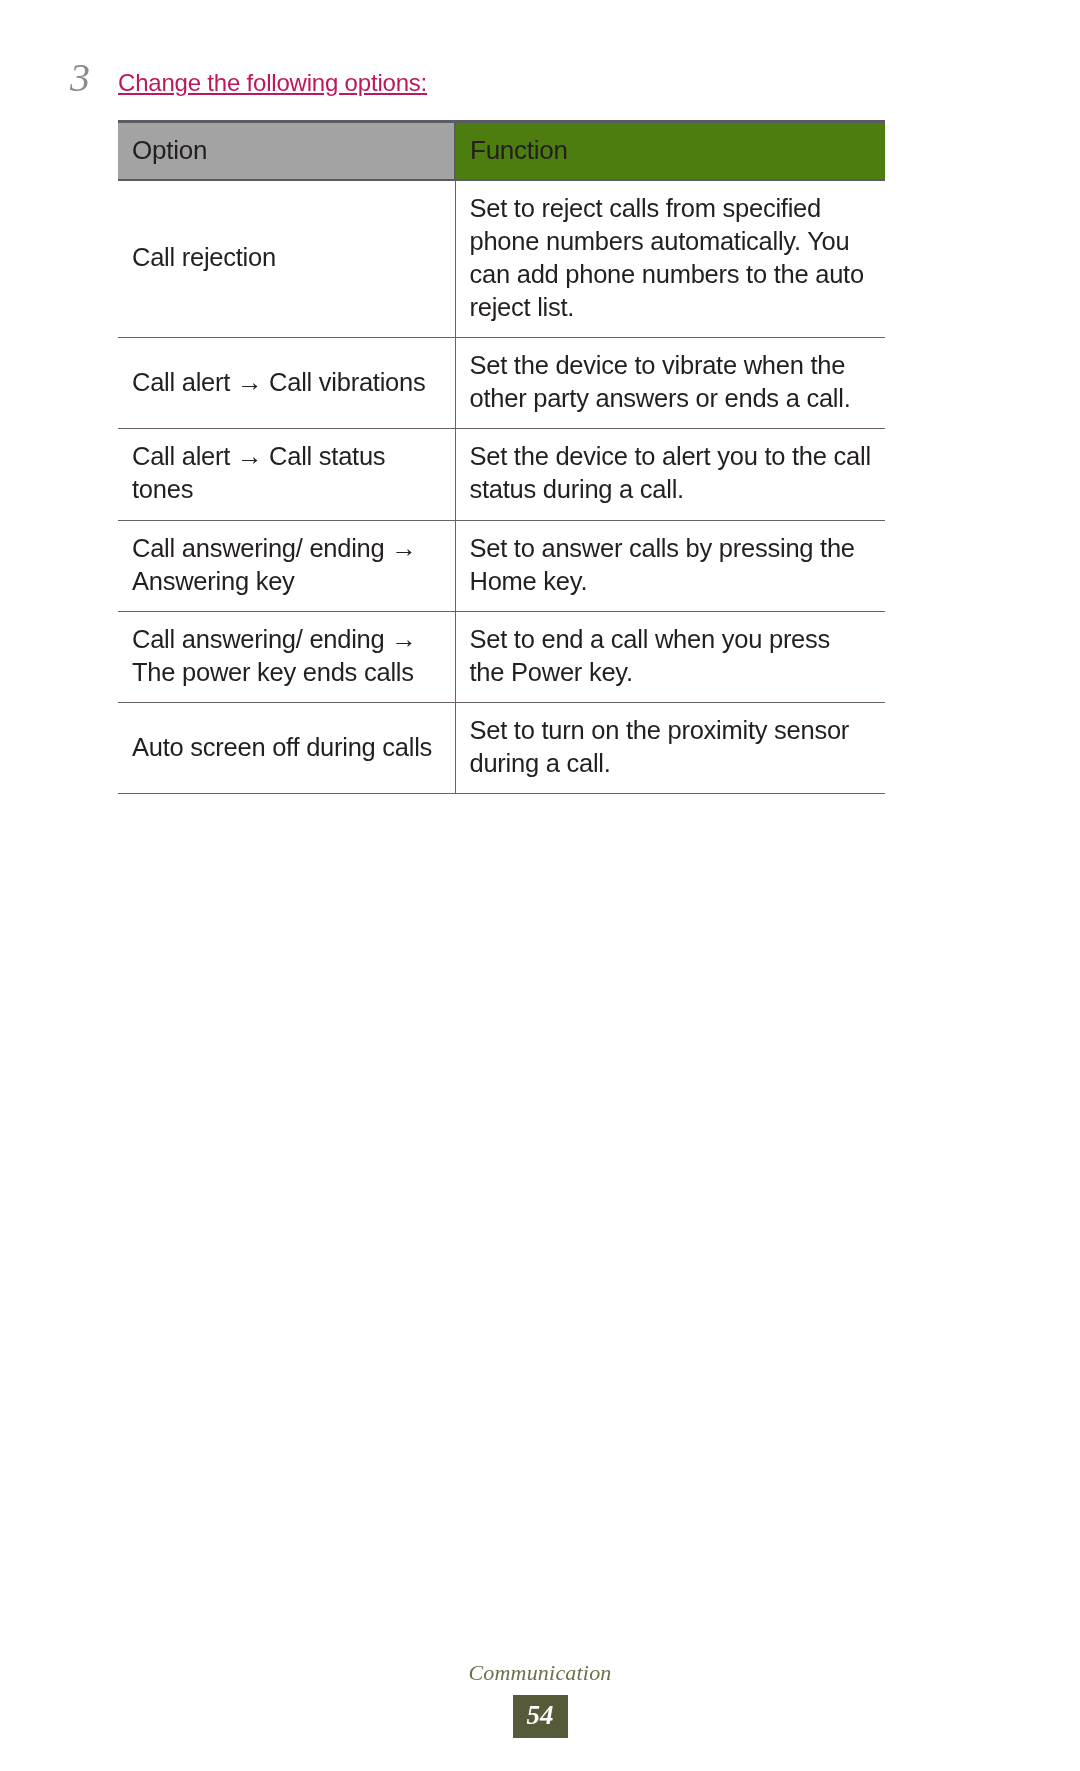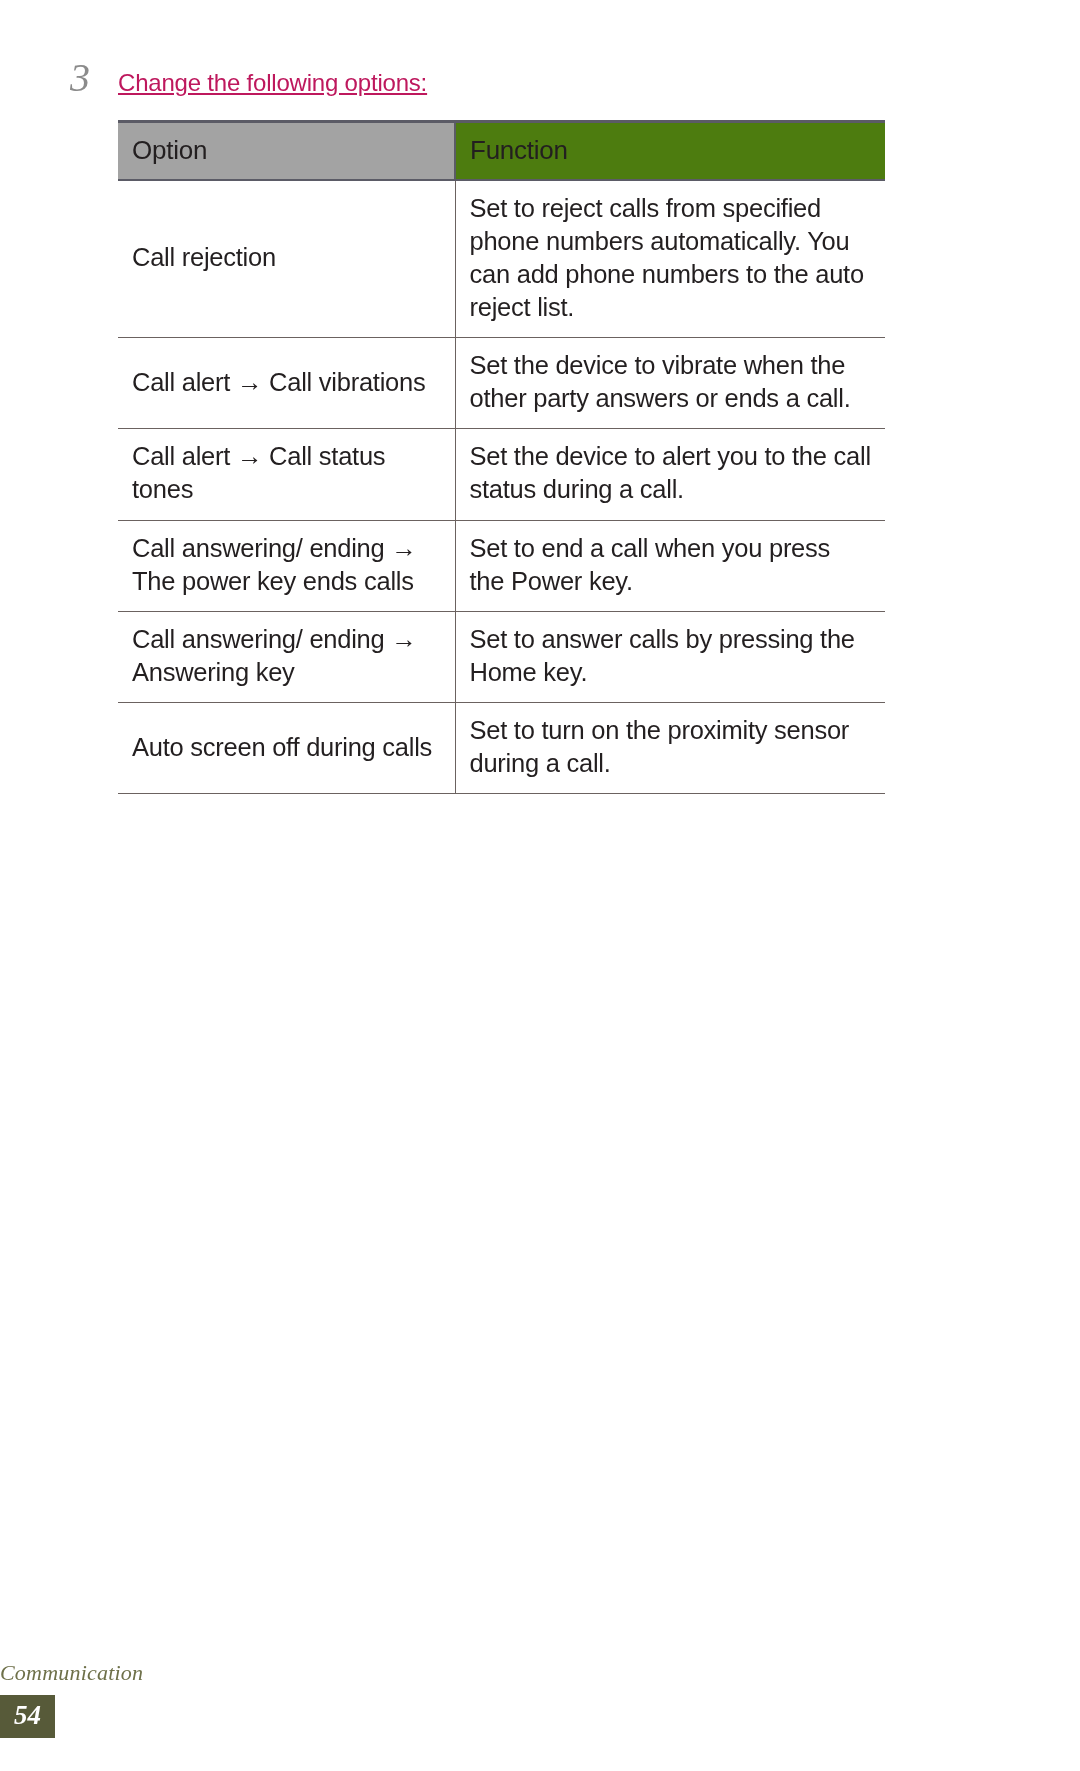--- a/index.html
+++ b/index.html
@@ -101,20 +101,21 @@
   .opt-table tbody tr:last-child td {
     border-bottom: 1.6px solid #6b6260;
   }
 
   
   .footer {
     position: absolute;
     left: 0;
     top: 1660px;
     width: 1080px;
+    text-align: center;
   }
   .footer-section {
     font-family: "Liberation Serif", serif;
     font-style: italic;
     font-size: 22px;
     color: #6e7049;
     letter-spacing: 0.2px;
     margin-bottom: 9px;
   }
   .footer-pagebox {
@@ -158,26 +159,26 @@
       </tr>
       <tr>
         <td class="cell-opt">Call alert → Call vibrations</td>
         <td class="cell-fn">Set the device to vibrate when the other party answers or ends a call.</td>
       </tr>
       <tr>
         <td class="cell-opt">Call alert → Call status tones</td>
         <td class="cell-fn">Set the device to alert you to the call status during a call.</td>
       </tr>
       <tr>
+        <td class="cell-opt">Call answering/ ending → Answering key</td>
+        <td class="cell-fn">Set to answer calls by pressing the Home key.</td>
+      </tr>
+      <tr>
         <td class="cell-opt">Call answering/ ending → The power key ends calls</td>
         <td class="cell-fn">Set to end a call when you press the Power key.</td>
-      </tr>
-      <tr>
-        <td class="cell-opt">Call answering/ ending → Answering key</td>
-        <td class="cell-fn">Set to answer calls by pressing the Home key.</td>
       </tr>
       <tr>
         <td class="cell-opt">Auto screen off during calls</td>
         <td class="cell-fn">Set to turn on the proximity sensor during a call.</td>
       </tr>
     </tbody>
   </table>
 
   <div class="footer">
     <div class="footer-section">Communication</div>

